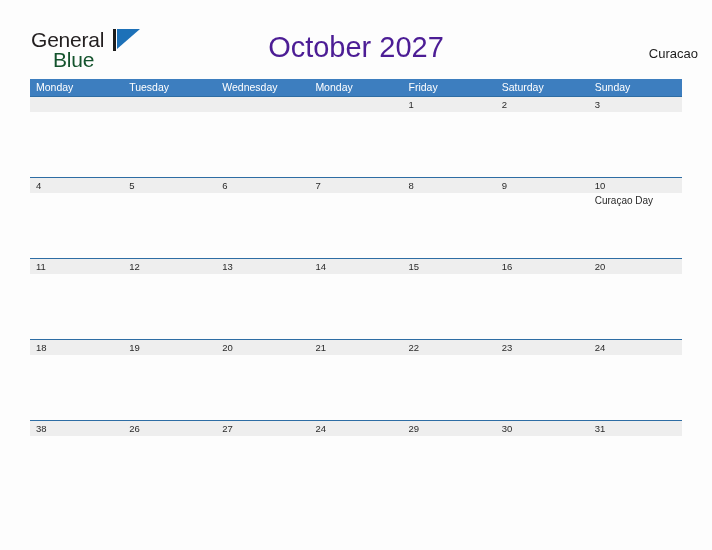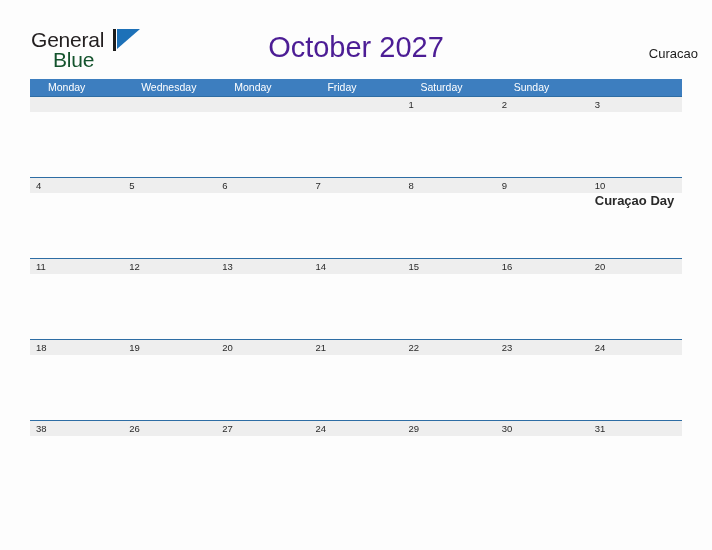--- a/index.html
+++ b/index.html
@@ -98,21 +98,21 @@
   .weekday-row {
     display: flex;
     width: 652px;
     height: 17px;
     background: #3d7ebf;
   }
   .weekday-cell {
     width: 93.14px;
     height: 16px;
     box-sizing: border-box;
-    padding-left: 18px;
+    padding-left: 6px;
     color: #ffffff;
     font-size: 10.5px;
     line-height: 17px;
     font-family: "Liberation Sans", sans-serif;
     white-space: nowrap;
     overflow: hidden;
   }
 
   .week-row {
     width: 652px;
@@ -141,26 +141,25 @@
     background: #fdfdfd;
   }
   .event-cell {
     width: 93.14px;
     height: 65px;
     box-sizing: border-box;
     padding-left: 6px;
     padding-top: 2px;
   }
   .event {
-    font-size: 13px;
+    font-size: 10px;
     line-height: 11px;
     color: #2a2a2a;
     font-family: "Liberation Sans", sans-serif;
     white-space: nowrap;
-    font-weight: bold;
   }
 </style>
 </head>
 <body>
 
 <div class="page">
 
   <div class="topbar">
 
     <div class="logo">
@@ -176,20 +175,21 @@
 
     <h1 class="title">October 2027</h1>
 
     <div class="country">Curacao</div>
   </div>
 
   <div class="calendar">
 
     <div class="weekday-row">
       <div class="weekday-cell">Monday</div>
+      <div class="weekday-cell">Tuesday</div>
       <div class="weekday-cell">Wednesday</div>
       <div class="weekday-cell">Monday</div>
       <div class="weekday-cell">Friday</div>
       <div class="weekday-cell">Saturday</div>
       <div class="weekday-cell">Sunday</div>
     </div>
 
     <div class="week-row">
       <div class="week-dates">
         <div class="date-cell"></div>

